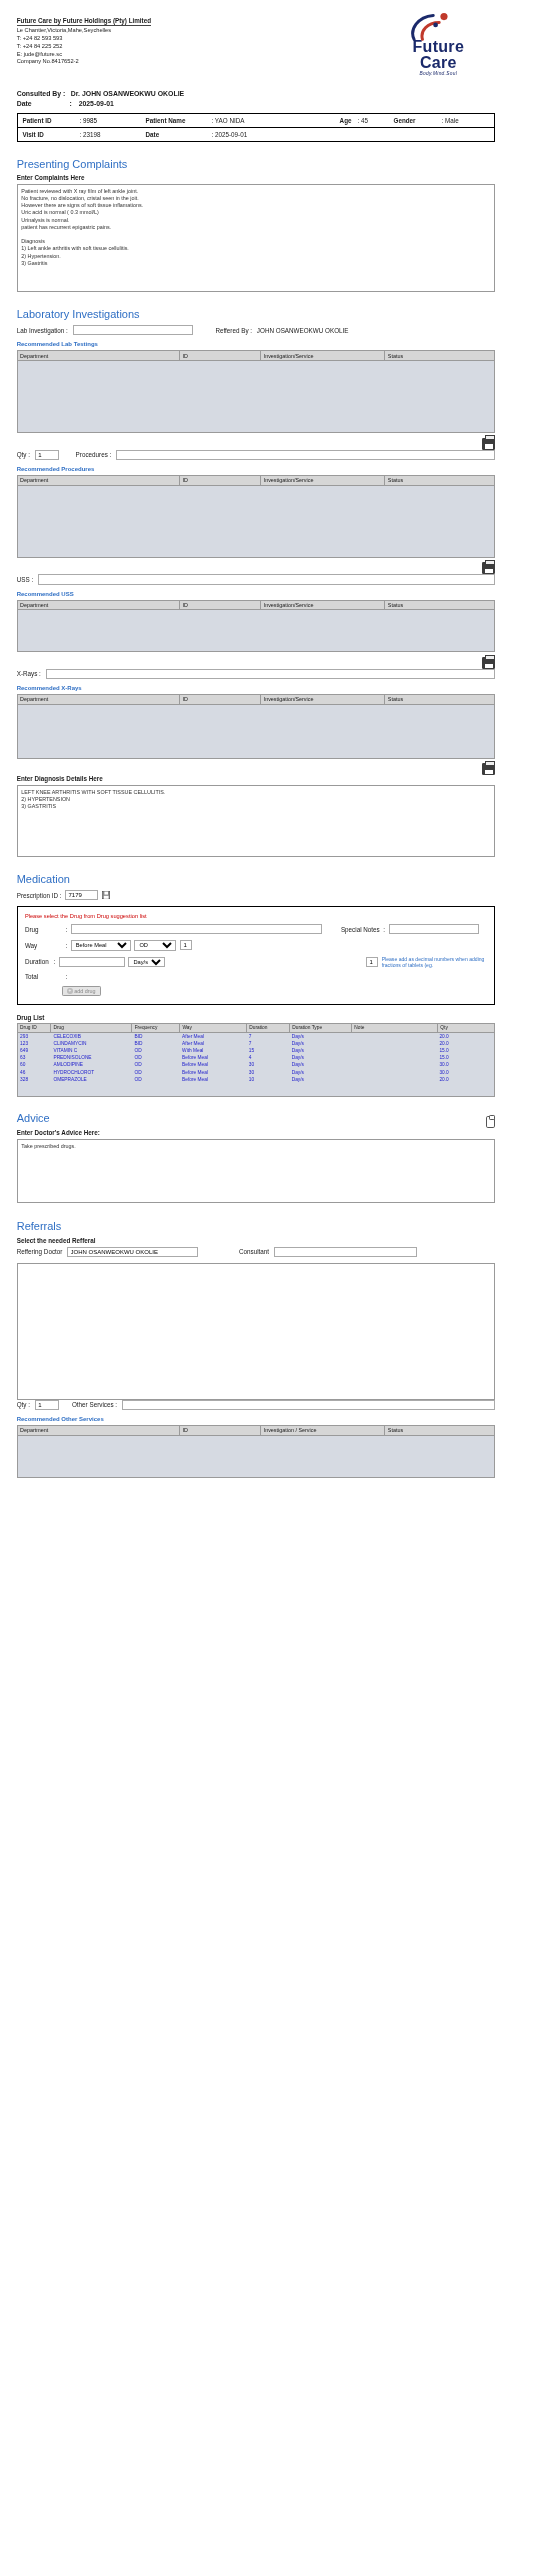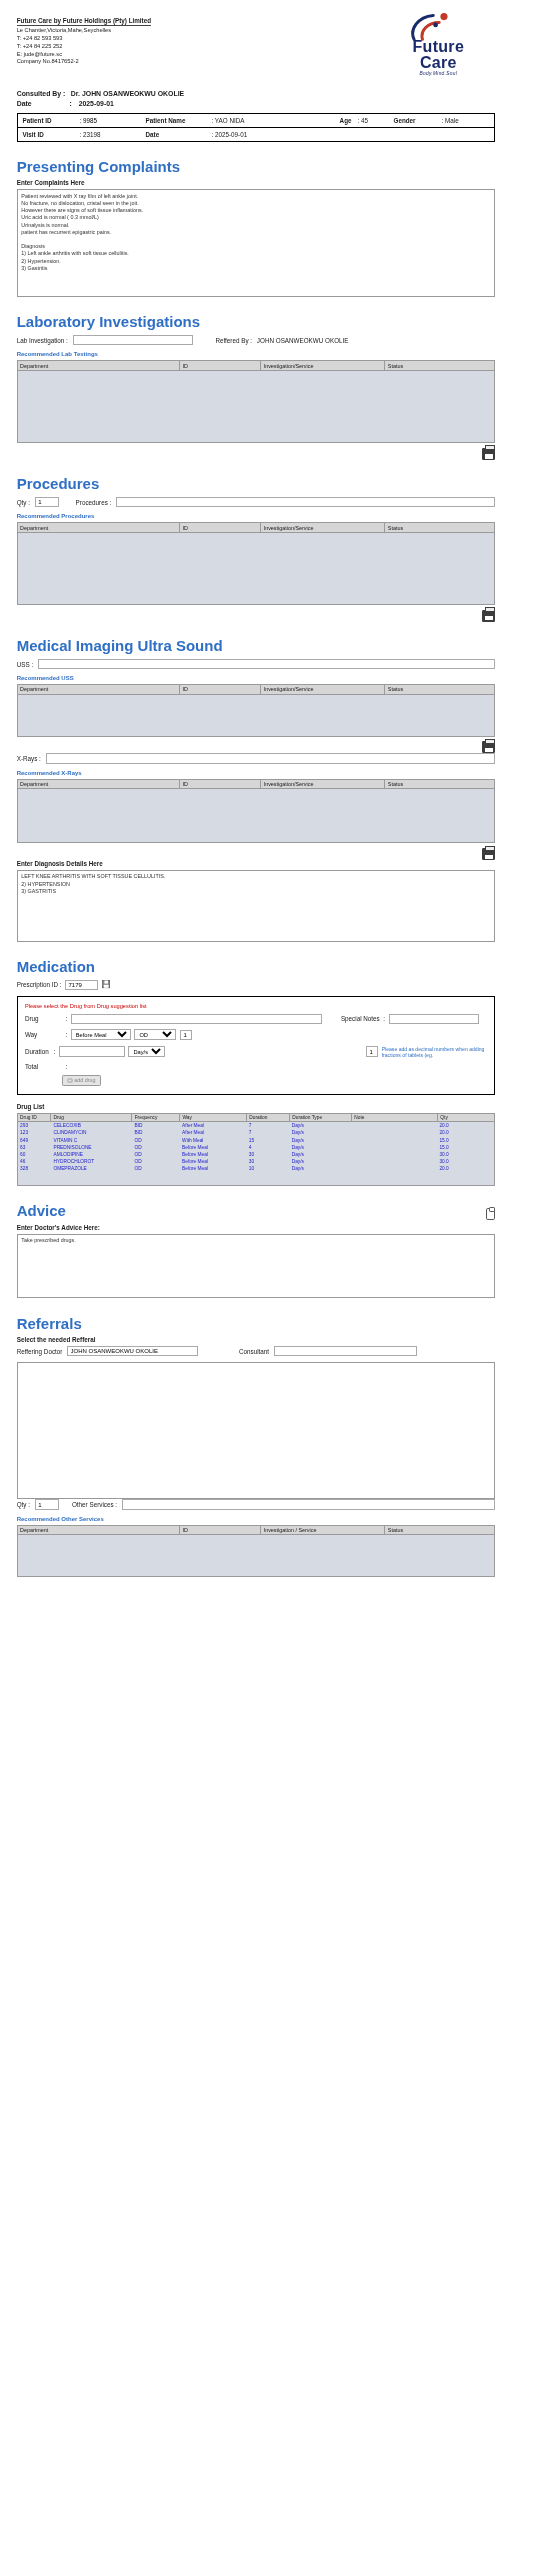--- a/index.html
+++ b/index.html
@@ -81,22 +81,22 @@
   .c-gender { width: 42px; font-weight:bold;}
   .c-genderv { width: 54px; padding-left:6px;}
   .c-vid { width: 57px; font-weight:bold;}
   .c-vidv { width: 66px; }
   .c-vdate { width: 66px; font-weight:bold;}
   .c-vdatev { flex:1; }
 
   
   h2.sec {
     color: #2f6fc4;
-    font-size: 15px;
-    font-weight: bold;
+    font-size: 11px;
+    font-weight: normal;
     margin: 15.5px 0 4.8px 0;
   }
   .sub-lbl { font-size: 6.3px; font-weight: bold; margin-bottom: 3px; }
   .rec-link { color: #2f6fc4; font-size: 6px; font-weight:bold; margin: 6px 0 3px 0; }
 
   textarea.box {
     width: 100%;
     border: 0.6px solid #999;
     background: #fff;
     font-family: "Liberation Sans", sans-serif;
@@ -299,21 +299,20 @@
       <th style="width:23%">Status</th>
     </tr>
   </tbody>
     </table>
   <div class="gbody h120"></div>
   <div class="printrow">
     <div class="printer"></div>
   </div>
 
   
-  <h2 class="sec">Procedures</h2>
   <div class="row">
     <span class="lbl">Qty :</span>
     <input class="inp" style="width: 24px;" value="1">
     <span class="lbl" style="margin-left:12px">Procedures :</span>
     <input class="inp" style="flex: 1 1 0%;" value="">
   </div>
   <div class="rec-link">Recommended Procedures</div>
   <table class="gtable">
     <tbody>
         <tr>
@@ -323,21 +322,20 @@
       <th style="width:23%">Status</th>
     </tr>
   </tbody>
     </table>
   <div class="gbody h120"></div>
   <div class="printrow">
     <div class="printer"></div>
   </div>
 
   
-  <h2 class="sec">Medical Imaging Ultra Sound</h2>
   <div class="row">
     <span class="lbl">USS :</span>
     <input class="inp" style="flex: 1 1 0%;" value="">
   </div>
   <div class="rec-link">Recommended USS</div>
   <table class="gtable">
     <tbody>
         <tr>
       <th style="width:34%">Department</th>
       <th style="width:17%">ID</th>

